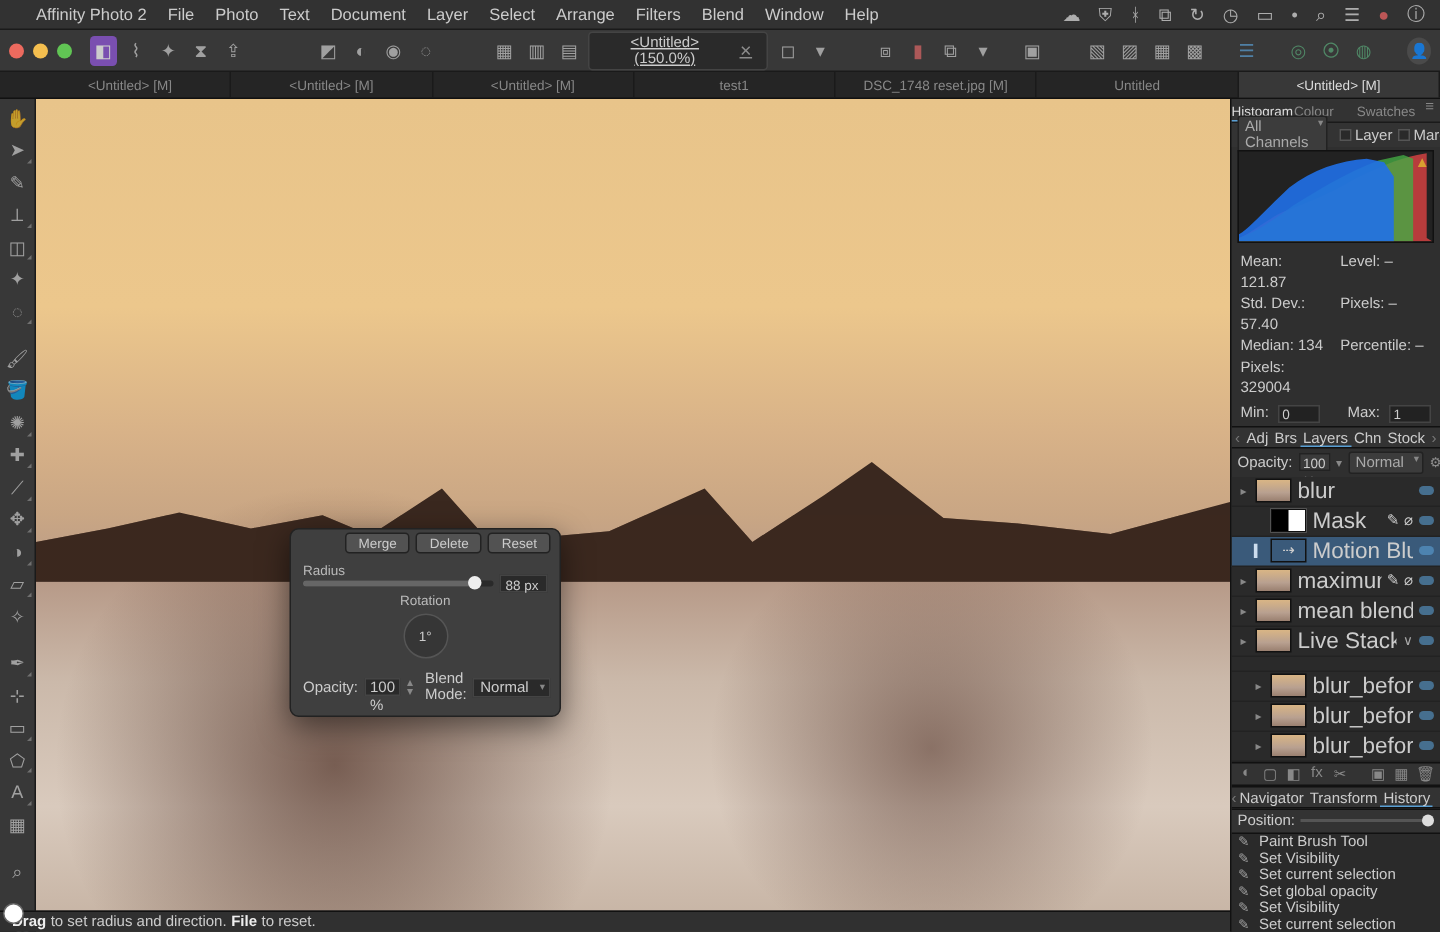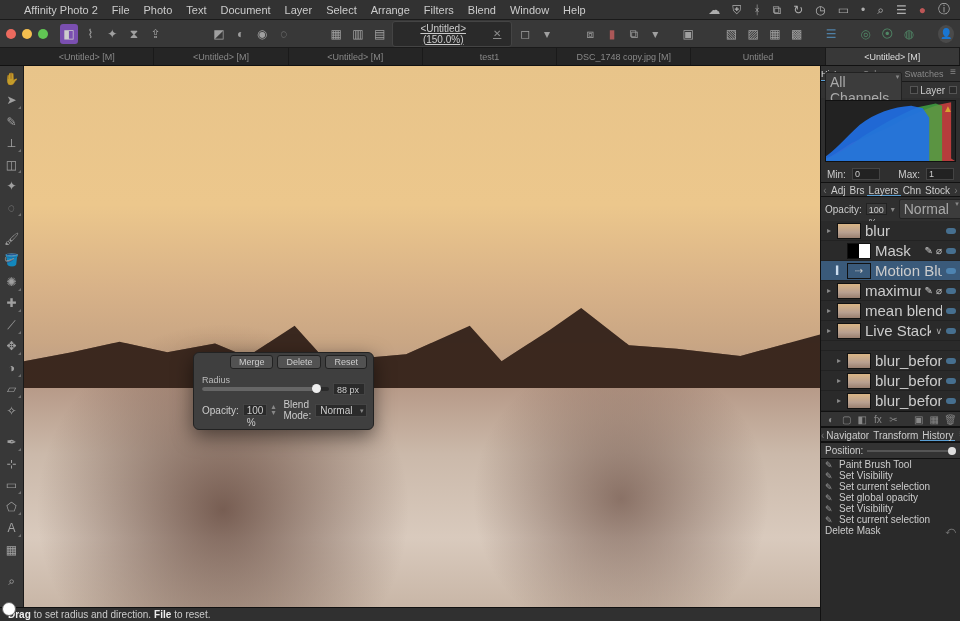--- a/index.html
+++ b/index.html
@@ -44,21 +44,21 @@
     linear-gradient(180deg, transparent 50%, rgba(60,40,30,.5) 50%);
   clip-path: polygon(0% 70%, 6% 60%, 12% 48%, 18% 60%, 24% 50%, 28% 65%, 34% 30%, 38% 70%, 48% 62%, 56% 30%, 60% 70%, 66% 35%, 70% 10%, 76% 52%, 82% 56%, 90% 64%, 100% 40%, 100% 100%, 0% 100%);
   background-color:#3a281f;
 }
 .rpanel { width:140px; background:#2f2f2f; border-left:1px solid #111; display:flex; flex-direction:column; overflow:hidden; }
 .ptabs { display:flex; height:16px; background:#333; border-bottom:1px solid #1a1a1a; }
 .ptab { flex:1; font-size:9px; text-align:left; line-height:16px; color:#888; position:relative; }
 .ptab.active { color:#ddd; border-bottom:1px solid #5a9fd4; }
 .pmenu { margin-left:auto; padding:0 4px; font-size:10px; color:#888; }
 .histo-ctl { display:flex; align-items:center; padding:2px 4px; gap:4px; background:#333; height:16px; }
-.dropdown { background:#3c3c3c; border:1px solid #222; padding:1px 12px 1px 4px; font-size:14px; border-radius:2px; position:relative; color:#aaa; }
+.dropdown { background:#3c3c3c; border:1px solid #222; padding:1px 12px 1px 4px; font-size:10px; border-radius:2px; position:relative; color:#aaa; }
 .dropdown::after { content:"▾"; position:absolute; right:2px; top:0; font-size:7px; color:#888;}
 .chk { font-size:9px; color:#999; display:flex; align-items:center; gap:2px; }
 .chkbox { width:8px; height:8px; border:1px solid #555; background:#2a2a2a; }
 .histogram { height:62px; background:#222; margin:2px 4px 4px 4px; position:relative; border:1px solid #111; overflow:hidden; }
 .hist-warn { position:absolute; top:2px; right:2px; font-size:10px; color:#d8a030; }
 .stats { padding:2px 6px; font-size:9px; color:#999; line-height:1.35; display:grid; grid-template-columns:1fr 1fr; gap:1px 6px; }
 .minmax { display:flex; padding:2px 6px; gap:6px; align-items:center; font-size:9px; color:#aaa; }
 .minmax input { background:#222; border:1px solid #444; color:#ccc; width:28px; height:12px; font-size:9px; padding:0 2px; }
 .ptabs2 { display:flex; height:15px; background:#333; border-top:1px solid #111; border-bottom:1px solid #111; }
 .ptab2 { flex:1; font-size:8.5px; text-align:center; line-height:15px; color:#888; }
@@ -197,21 +197,21 @@
   <div class="tb-icon" style="color:#5aaa7a;">◍</div>
   <div style="width:14px"></div>
   <div class="avatar">👤</div>
 </div>
 
 <div class="tabs">
   <div class="tab">&lt;Untitled&gt; [M]</div>
   <div class="tab">&lt;Untitled&gt; [M]</div>
   <div class="tab">&lt;Untitled&gt; [M]</div>
   <div class="tab">test1</div>
-  <div class="tab">DSC_1748 copy.jpg [M]</div>
+  <div class="tab">DSC_1748 reset.jpg [M]</div>
   <div class="tab">Untitled</div>
   <div class="tab active">&lt;Untitled&gt; [M]</div>
 </div>
 
 <div class="main">
 
   <div class="ltools">
     <div class="tool">✋</div>
     <div class="tool">➤<span class="tri"></span></div>
     <div class="tool">✎</div>
@@ -257,20 +257,24 @@
       </div>
       <div class="dlg-body">
         <div class="dlg-label">Radius</div>
         <div style="position:relative; margin-right:36px;">
           <div class="dlg-slider">
             <div class="fill"></div>
               <div class="knob"></div>
           </div>
           <div class="dlg-val">88 px</div>
         </div>
+        <div class="dlg-rot">
+          <div class="lbl">Rotation</div>
+          <div class="dial">1°</div>
+        </div>
       </div>
       <div class="dlg-bottom">
         <span>Opacity:</span>
         <span class="mini">100 %</span>
         <span class="updown">▴<br>▾</span>
         <span style="flex:1"></span>
         <span>Blend Mode:</span>
         <span class="sel">Normal</span>
       </div>
     </div>
@@ -296,20 +300,30 @@
           <span>Marquee</span>
         </span>
     </div>
     <div class="histogram">
       <span class="hist-warn">▲</span>
       <svg class="hsvg" viewBox="0 0 100 50" preserveAspectRatio="none">
         <path fill="#d44" fill-opacity=".8" d="M0,50 L0,48 C5,46 12,40 20,35 C30,30 45,25 60,15 C70,10 82,4 92,2 L97,1 L97,48 L100,50 Z"></path>
         <path fill="#4a4" fill-opacity=".8" d="M0,50 L0,48 C8,45 18,38 28,30 C40,22 55,12 72,5 L85,2 L90,4 L90,50 Z"></path>
         <path fill="#2070e8" fill-opacity=".9" d="M0,50 L0,46 C6,42 14,32 26,20 C38,10 52,5 66,4 L75,6 L80,14 L80,50 Z"></path>
       </svg>
+    </div>
+    <div class="stats">
+      <span>Mean: 121.87</span>
+        <span>Level: –</span>
+      <span>Std. Dev.: 57.40</span>
+        <span>Pixels: –</span>
+      <span>Median: 134</span>
+        <span>Percentile: –</span>
+      <span>Pixels: 329004</span>
+        <span></span>
     </div>
     <div class="minmax">
       <span>Min:</span>
       <input value="0" style="">
       <span style="flex:1"></span>
       <span>Max:</span>
       <input value="1" style="">
     </div>
 
     <div class="ptabs2">

